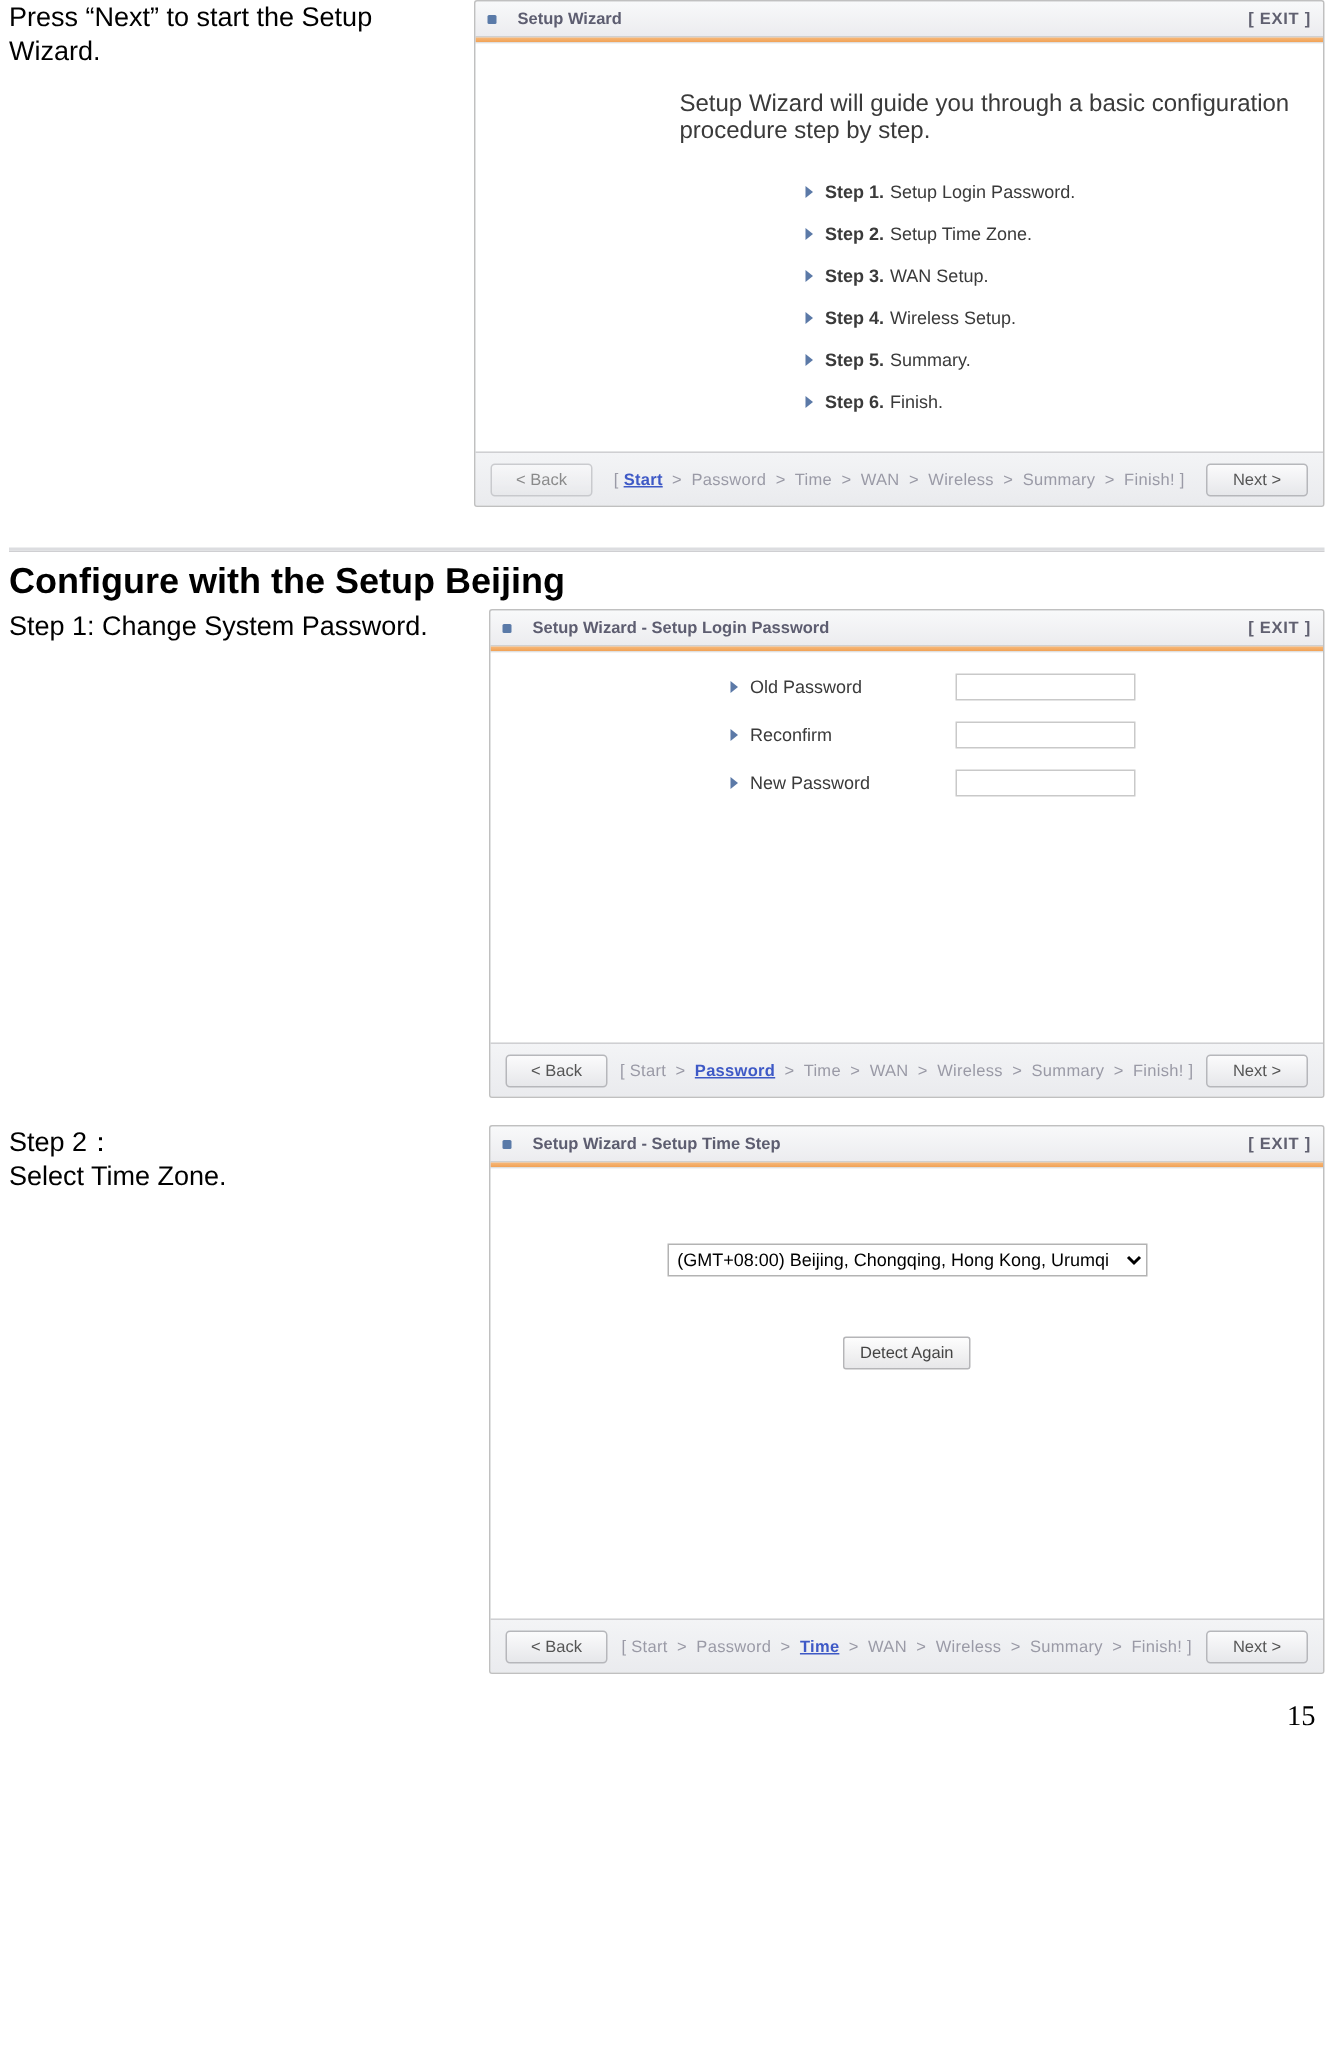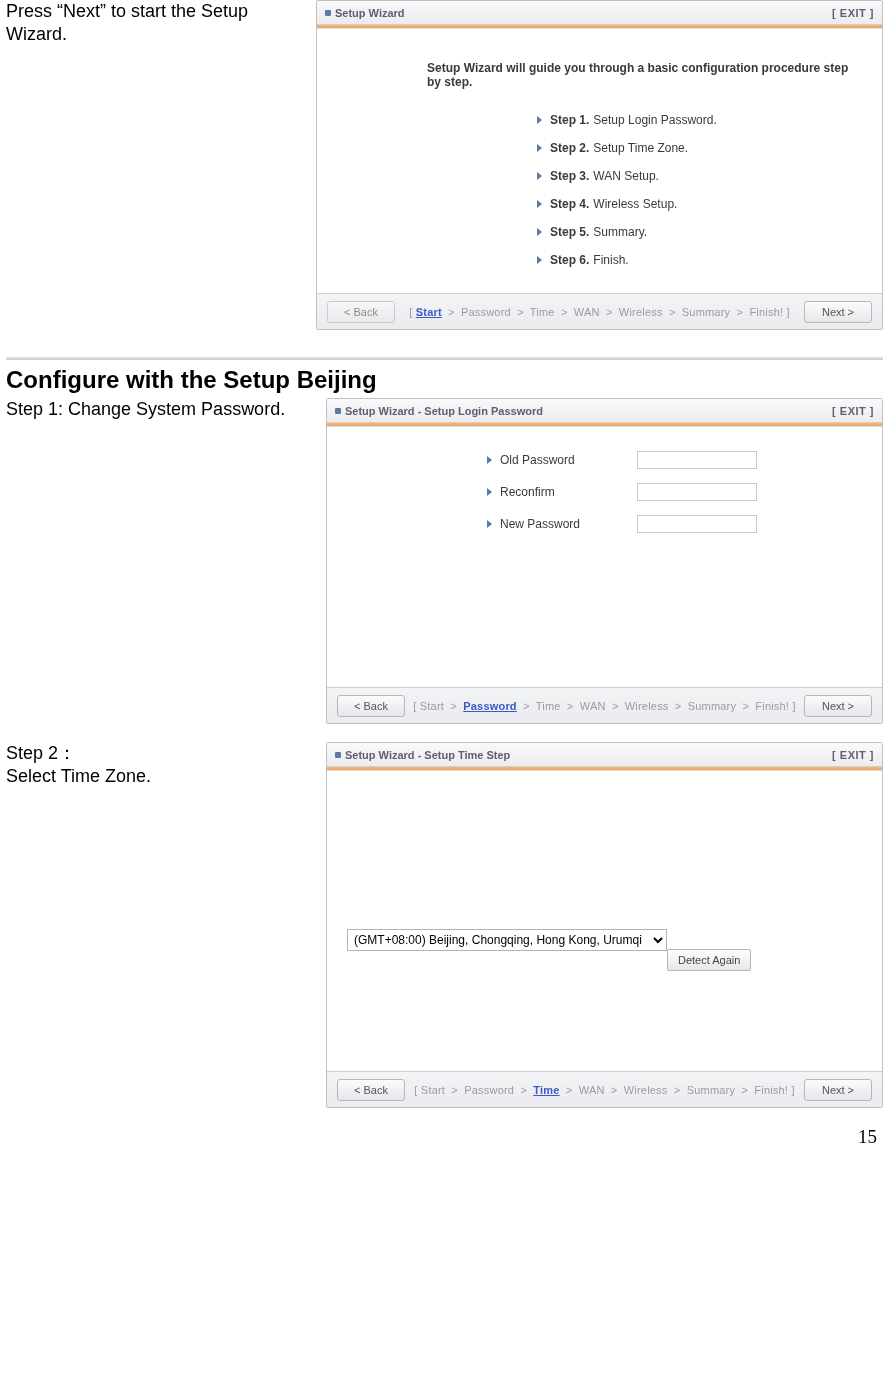--- a/index.html
+++ b/index.html
@@ -3,37 +3,37 @@
 <meta charset="utf-8">
 <style>
   * { box-sizing: border-box; margin: 0; padding: 0; }
   body { font-family: Arial, Helvetica, sans-serif; width: 889px; background: #fff; color: #000; }
   .page { padding: 0 6px 10px 6px; }
   .row { display: flex; align-items: flex-start; margin-bottom: 18px; }
   .sidecol { width: 310px; flex: 0 0 310px; padding-right: 10px; font-size: 18px; line-height: 1.25; }
   .sidecol-offset { width: 320px; flex: 0 0 320px; }
   .panel { flex: 1; border: 1px solid #c0c0c0; border-radius: 2px; background: #eef0f2; font-size: 11px; color: #3a3a3a; overflow: hidden; }
   .panel-titlebar { display: flex; align-items: center; justify-content: space-between; height: 24px; padding: 0 8px; background: linear-gradient(#f8f9fa,#ececef); border-bottom: 1px solid #d0d0d0; font-weight: bold; color: #5d5d70; }
-  .panel-titlebar .left { display: flex; align-items: center; gap: 4px; }
+  .panel-titlebar .left { display: flex; align-items: center; gap: 14px; }
   .panel-titlebar .dot { width: 6px; height: 6px; background: #5a7aa8; border-radius: 1px; }
   .panel-exit { color: #606070; font-weight: bold; letter-spacing: 0.5px; }
   .orangebar { height: 4px; background: linear-gradient(#f7b879,#f1a256); border-bottom: 1px solid #e0e0e0; }
   .panel-body { background: #fff; padding: 12px 20px; min-height: 230px; }
   .panel-body.tall1 { min-height: 260px; }
   .panel-body.tall2 { min-height: 300px; }
-  .intro { font-weight: bold; font-size: 12px; margin: 20px 0 24px 90px; color: #3a3a3a; }
+  .intro { font-weight: normal; font-size: 16px; margin: 20px 0 24px 116px; color: #3a3a3a; }
   .steps { margin-left: 200px; }
   .step-row { display: flex; align-items: center; font-size: 12px; margin-bottom: 14px; }
   .arrow { display: inline-block; width: 0; height: 0; border-top: 4px solid transparent; border-bottom: 4px solid transparent; border-left: 5px solid #5b79a7; margin-right: 8px; flex: 0 0 auto; }
   .step-row .stepnum { font-weight: bold; margin-right: 4px; }
-  .form-rows { margin-left: 140px; margin-top: 12px; }
+  .form-rows { margin-left: 140px; margin-top: 2px; }
   .form-row { display: flex; align-items: center; margin-bottom: 14px; font-size: 12px; }
   .form-row .lbl { width: 150px; display: flex; align-items: center; }
   .form-row input[type="password"], .form-row input[type="text"] { width: 120px; height: 18px; border: 1px solid #c9c9c9; background: #fff; font-size: 11px; padding: 0 3px; }
-  .tz-body { display:flex; flex-direction: row; align-items:center; justify-content:flex-start; padding-top: 50px; }
+  .tz-body { display:flex; flex-direction: column; align-items:center; justify-content:flex-start; padding-top: 50px; }
   .tz-select { width: 320px; height: 22px; border: 1px solid #b3b3b3; font-size: 12px; padding: 1px 2px; background: #fff; }
   .detect-btn { margin-top: 40px; height: 22px; padding: 1px 10px; font-size: 11px; background: linear-gradient(#fdfdfd,#e7e7e9); border: 1px solid #b5b5b8; border-radius: 2px; color: #444; cursor: pointer; }
   .panel-footer { display: flex; align-items: center; justify-content: space-between; height: 36px; background: linear-gradient(#f3f4f6,#eaebee); border-top: 1px solid #cfcfd2; padding: 16px 10px; }
   .navbtn { display: flex; align-items: center; justify-content: center; width: 68px; height: 22px; background: linear-gradient(#fbfbfc,#e6e7ea); border: 1px solid #b6b7bb; border-radius: 3px; font-size: 11px; color: #555; cursor: pointer; }
   .navbtn.disabled { opacity: 0.65; cursor: default; }
   .crumbs { font-size: 11px; color: #9a9aa6; letter-spacing: 0.2px; text-align: center; flex: 1; }
   .crumbs .current { color: #3e59c6; font-weight: bold; text-decoration: underline; }
   .crumbs .sep { margin: 0 3px; color: #9a9aa6; }
   .bottom-hr { height: 2px; background: #dcdde0; margin-top: 6px; }
   .bottom-hr-wrap { border-bottom: 1px solid #cfcfd2; border-top: 1px solid #fff; margin-top: 20px; }

